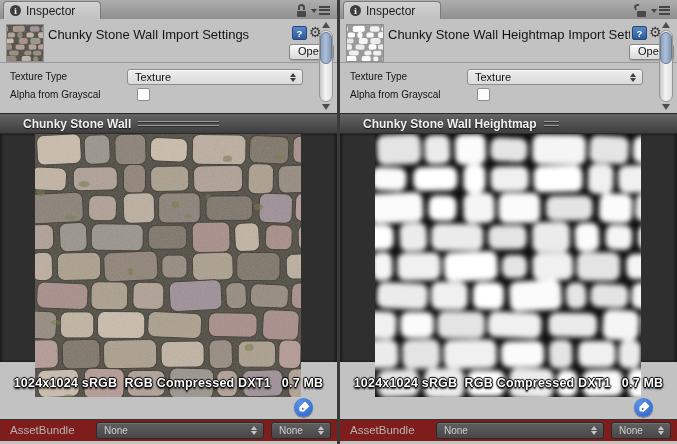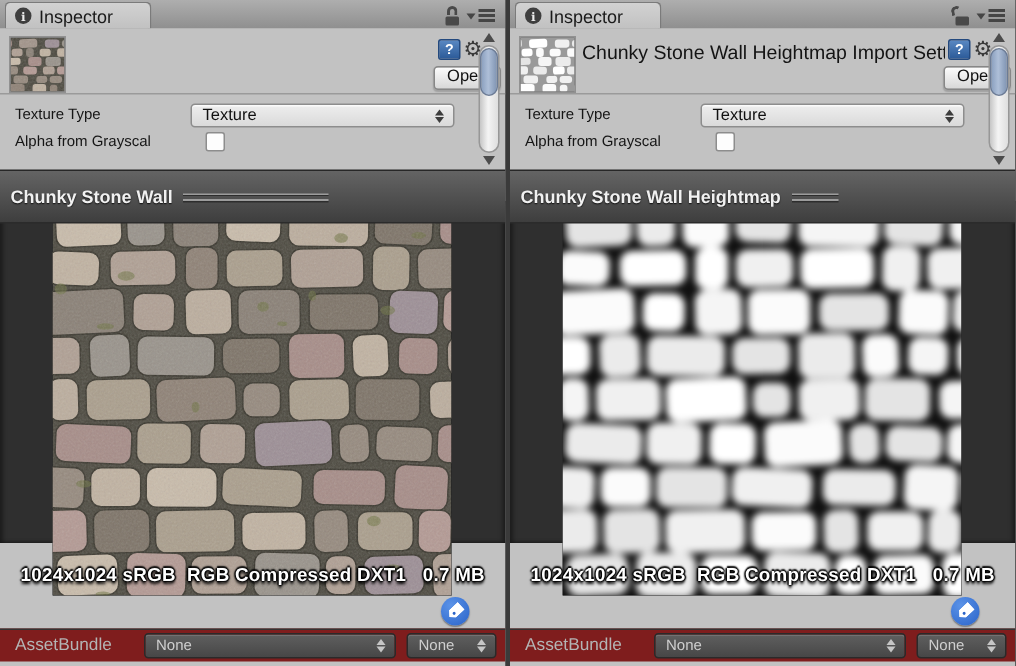--- a/index.html
+++ b/index.html
@@ -69,23 +69,23 @@
   .scroll-up{position:absolute;left:322px;top:22px;width:0;height:0;
        border-left:4.5px solid transparent;border-right:4.5px solid transparent;border-bottom:6px solid #4c4c4c}
   .scroll-down{position:absolute;left:322px;top:104px;width:0;height:0;
        border-left:4.5px solid transparent;border-right:4.5px solid transparent;border-top:6px solid #4c4c4c}
   .scroll-track{position:absolute;left:319px;top:30px;width:14px;height:72px;box-sizing:border-box;
        border-radius:7px;background:linear-gradient(to right,#c6c6c6,#f4f4f4 45%,#dedede);border:1px solid #979797}
   .scroll-thumb{position:absolute;left:0px;top:1px;width:12px;height:32px;box-sizing:border-box;border-radius:6px;
        background:linear-gradient(to right,#8ba0bf,#aebfd8 45%,#8296b4);border:1px solid #6c7c96}
 
   
-  .preview-header{position:absolute;left:0;top:113px;width:100%;height:36px;box-sizing:border-box;
+  .preview-header{position:absolute;left:0;top:113px;width:100%;height:21px;box-sizing:border-box;
        background:linear-gradient(#646464,#3e3e3e);border-top:1px solid #272727;border-bottom:1px solid #2b2b2b;
-       display:flex;align-items:center;padding:0 112px 0 7px;z-index:2}
+       display:flex;align-items:center;padding:0 112px 0 23px;z-index:2}
   .preview-title{font-size:12px;font-weight:bold;color:#f1f1f1;text-shadow:0 1px 1px rgba(0,0,0,.85);
        white-space:nowrap;overflow:hidden;flex:0 1 auto}
   .drag-lines{flex:1 1 10px;min-width:10px;height:6px;margin:1px 6px 0 7px;
        background:linear-gradient(to bottom,#9c9c9c 0 1px,#2d2d2d 1px 2px,rgba(0,0,0,0) 2px 4px,#9c9c9c 4px 5px,#2d2d2d 5px 6px)}
   .mip-icon{position:absolute;left:229px;top:118px;width:11px;height:11px;outline:1px solid #1f1f1f;
        background-image:linear-gradient(#d84848,#d84848),conic-gradient(#c65cc6 25%,#4b50c2 0 50%,#c65cc6 0 75%,#4b50c2 0);
        background-size:3px 3px,6px 6px;background-position:6px 3px,0 0;background-repeat:no-repeat,repeat}
   .slider-track{position:absolute;left:247px;top:123px;width:60px;height:3px;background:#212121;
        border-radius:2px;box-shadow:0 1px 0 rgba(255,255,255,.28)}
   .slider-knob{position:absolute;left:296px;top:118px;width:11px;height:11px;box-sizing:border-box;border-radius:50%;
@@ -168,20 +168,21 @@
           <rect x="17.2" y="25.7" width="7.3" height="4.7" rx="2" fill="#968a7e" transform="rotate(-2.1 19.3 27.0)"></rect>
           <rect x="26.1" y="25.7" width="8.3" height="4.7" rx="2" fill="#968a7e" transform="rotate(-0.2 28.8 27.0)"></rect>
           <rect x="36.2" y="25.4" width="10.3" height="5.2" rx="2" fill="#b0a094" transform="rotate(-1.7 39.9 27.0)"></rect>
           <rect x="-2.1" y="31.0" width="11.5" height="5.9" rx="2" fill="#8f8276" transform="rotate(0.0 2.1 33.0)"></rect>
           <rect x="14.7" y="31.0" width="9.1" height="6.0" rx="2" fill="#c1b3a2" transform="rotate(0.2 17.7 33.0)"></rect>
           <rect x="26.2" y="31.5" width="5.1" height="5.0" rx="2" fill="#8f8276" transform="rotate(-0.2 27.3 33.0)"></rect>
           <rect x="35.7" y="31.1" width="11.1" height="5.9" rx="2" fill="#b0a094" transform="rotate(-1.8 39.8 33.0)"></rect>
         </g>
         <rect width="36" height="36" filter="url(#g2)" opacity="0.22"></rect>
       </svg></div>
+  <div class="asset-title">Chunky Stone Wall Import Settings</div>
   <div class="help-icon">?</div>
   <div class="gear-icon">⚙</div>
   <div class="gear-caret"></div>
   <div class="open-btn">Open</div>
 
   <div class="field-label label-ttype">Texture Type</div>
   <div class="dropdown-light">
     <span>Texture</span>
     <span class="updown"></span>
   </div>

